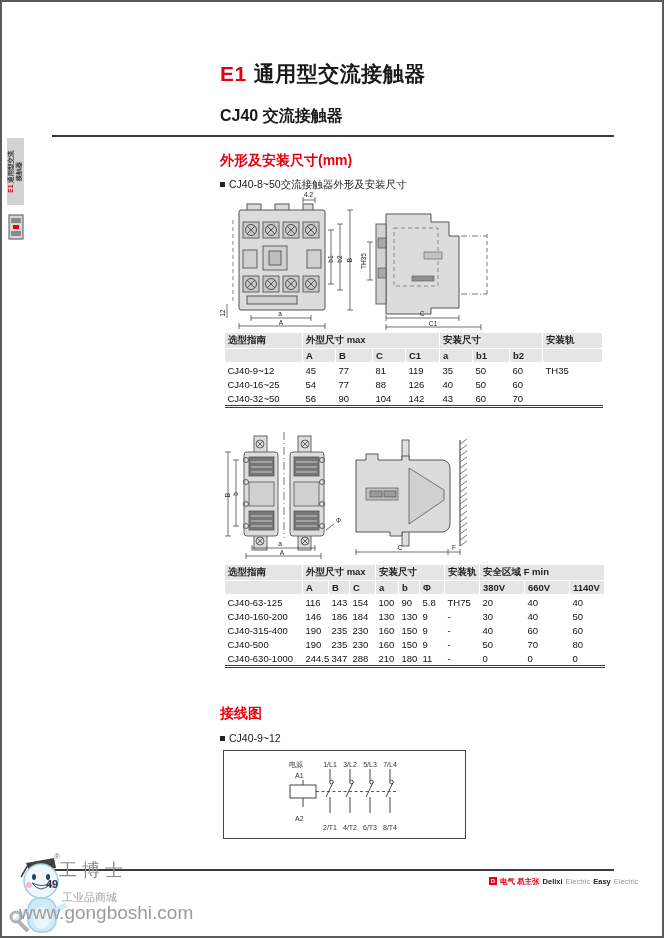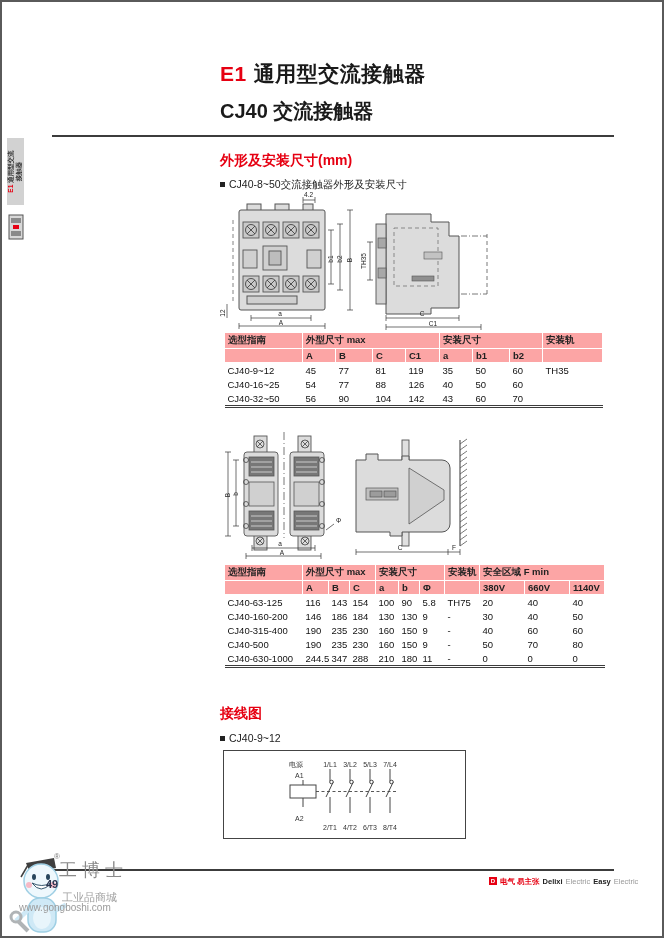--- a/index.html
+++ b/index.html
@@ -10,41 +10,41 @@
   
   .side-tab{left:5px;top:136px;width:17px;height:67px;background:#d2d2d2;}
   .side-tab-inner{position:absolute;left:0;top:67px;width:67px;height:17px;
         transform:rotate(-90deg);transform-origin:0 0;font-size:6.5px;font-weight:bold;
         line-height:8px;text-align:center;color:#333;}
   .side-tab-inner .code{color:#e60012;}
 
   
   .title{left:218px;top:58px;font-size:21px;font-weight:bold;letter-spacing:0.5px;white-space:nowrap;}
   .title .code{color:#e60012;margin-right:7px;}
-  .subtitle{left:218px;top:96px;font-size:20px;font-weight:bold;white-space:nowrap;}
+  .subtitle{left:218px;top:104px;font-size:16px;font-weight:bold;white-space:nowrap;}
   .rule{left:50px;width:562px;height:0;border-top:2px solid #3c3c3c;}
   .sec-head{font-size:14px;font-weight:bold;color:#e60012;white-space:nowrap;}
   .bullet-line{font-size:10.5px;color:#222;white-space:nowrap;}
   .bullet-line .sq{display:inline-block;width:5px;height:5px;background:#222;margin-right:4px;vertical-align:1px;}
 
   
   .dim-table{border-collapse:collapse;table-layout:fixed;font-size:9.5px;border-bottom:3px double #3c3c3c;}
-  .dim-table th{background:#fca5a5;border:1px solid #fff;font-weight:bold;text-align:left;
+  .dim-table th{background:#e5e5e5;border:1px solid #fff;font-weight:bold;text-align:left;
         padding:1px 0 1px 3px;height:11px;font-size:9.5px;color:#222;}
   .dim-table td{padding:1.5px 0 1.5px 3px;height:11px;text-align:left;color:#111;}
 
   
   .wiring-box{left:221px;top:748px;width:243px;height:89px;border:1px solid #444;box-sizing:border-box;}
 
   
   .foot-brand{left:57px;top:856px;font-size:18px;color:#8a8a8a;letter-spacing:5px;
         font-family:"Liberation Serif",serif;white-space:nowrap;}
   .foot-reg{left:52px;top:850px;font-size:8px;color:#777;}
   .foot-sub{left:60px;top:888px;font-size:11px;color:#a0a0a0;white-space:nowrap;}
-  .foot-url{left:17px;top:900px;font-size:10px;color:#9b9b9b;white-space:nowrap;}
+  .foot-url{left:17px;top:900px;font-size:19px;color:#9b9b9b;white-space:nowrap;}
   .foot-page{left:44px;top:876px;font-size:11px;font-weight:bold;color:#2b3550;}
   .foot-right{left:487px;top:875px;font-size:7.5px;white-space:nowrap;display:flex;align-items:flex-start;gap:3px;}
   .d-mark{display:inline-flex;align-items:center;justify-content:center;width:8px;height:8px;
         background:#e60012;color:#fff;font-size:6px;font-weight:bold;}
   .foot-right .zh{color:#e60012;font-weight:bold;}
   .foot-right .en-b{color:#222;font-weight:bold;}
   .foot-right .en-g{color:#999;}
 
   svg text{font-family:"Liberation Sans",sans-serif;}
 </style>

